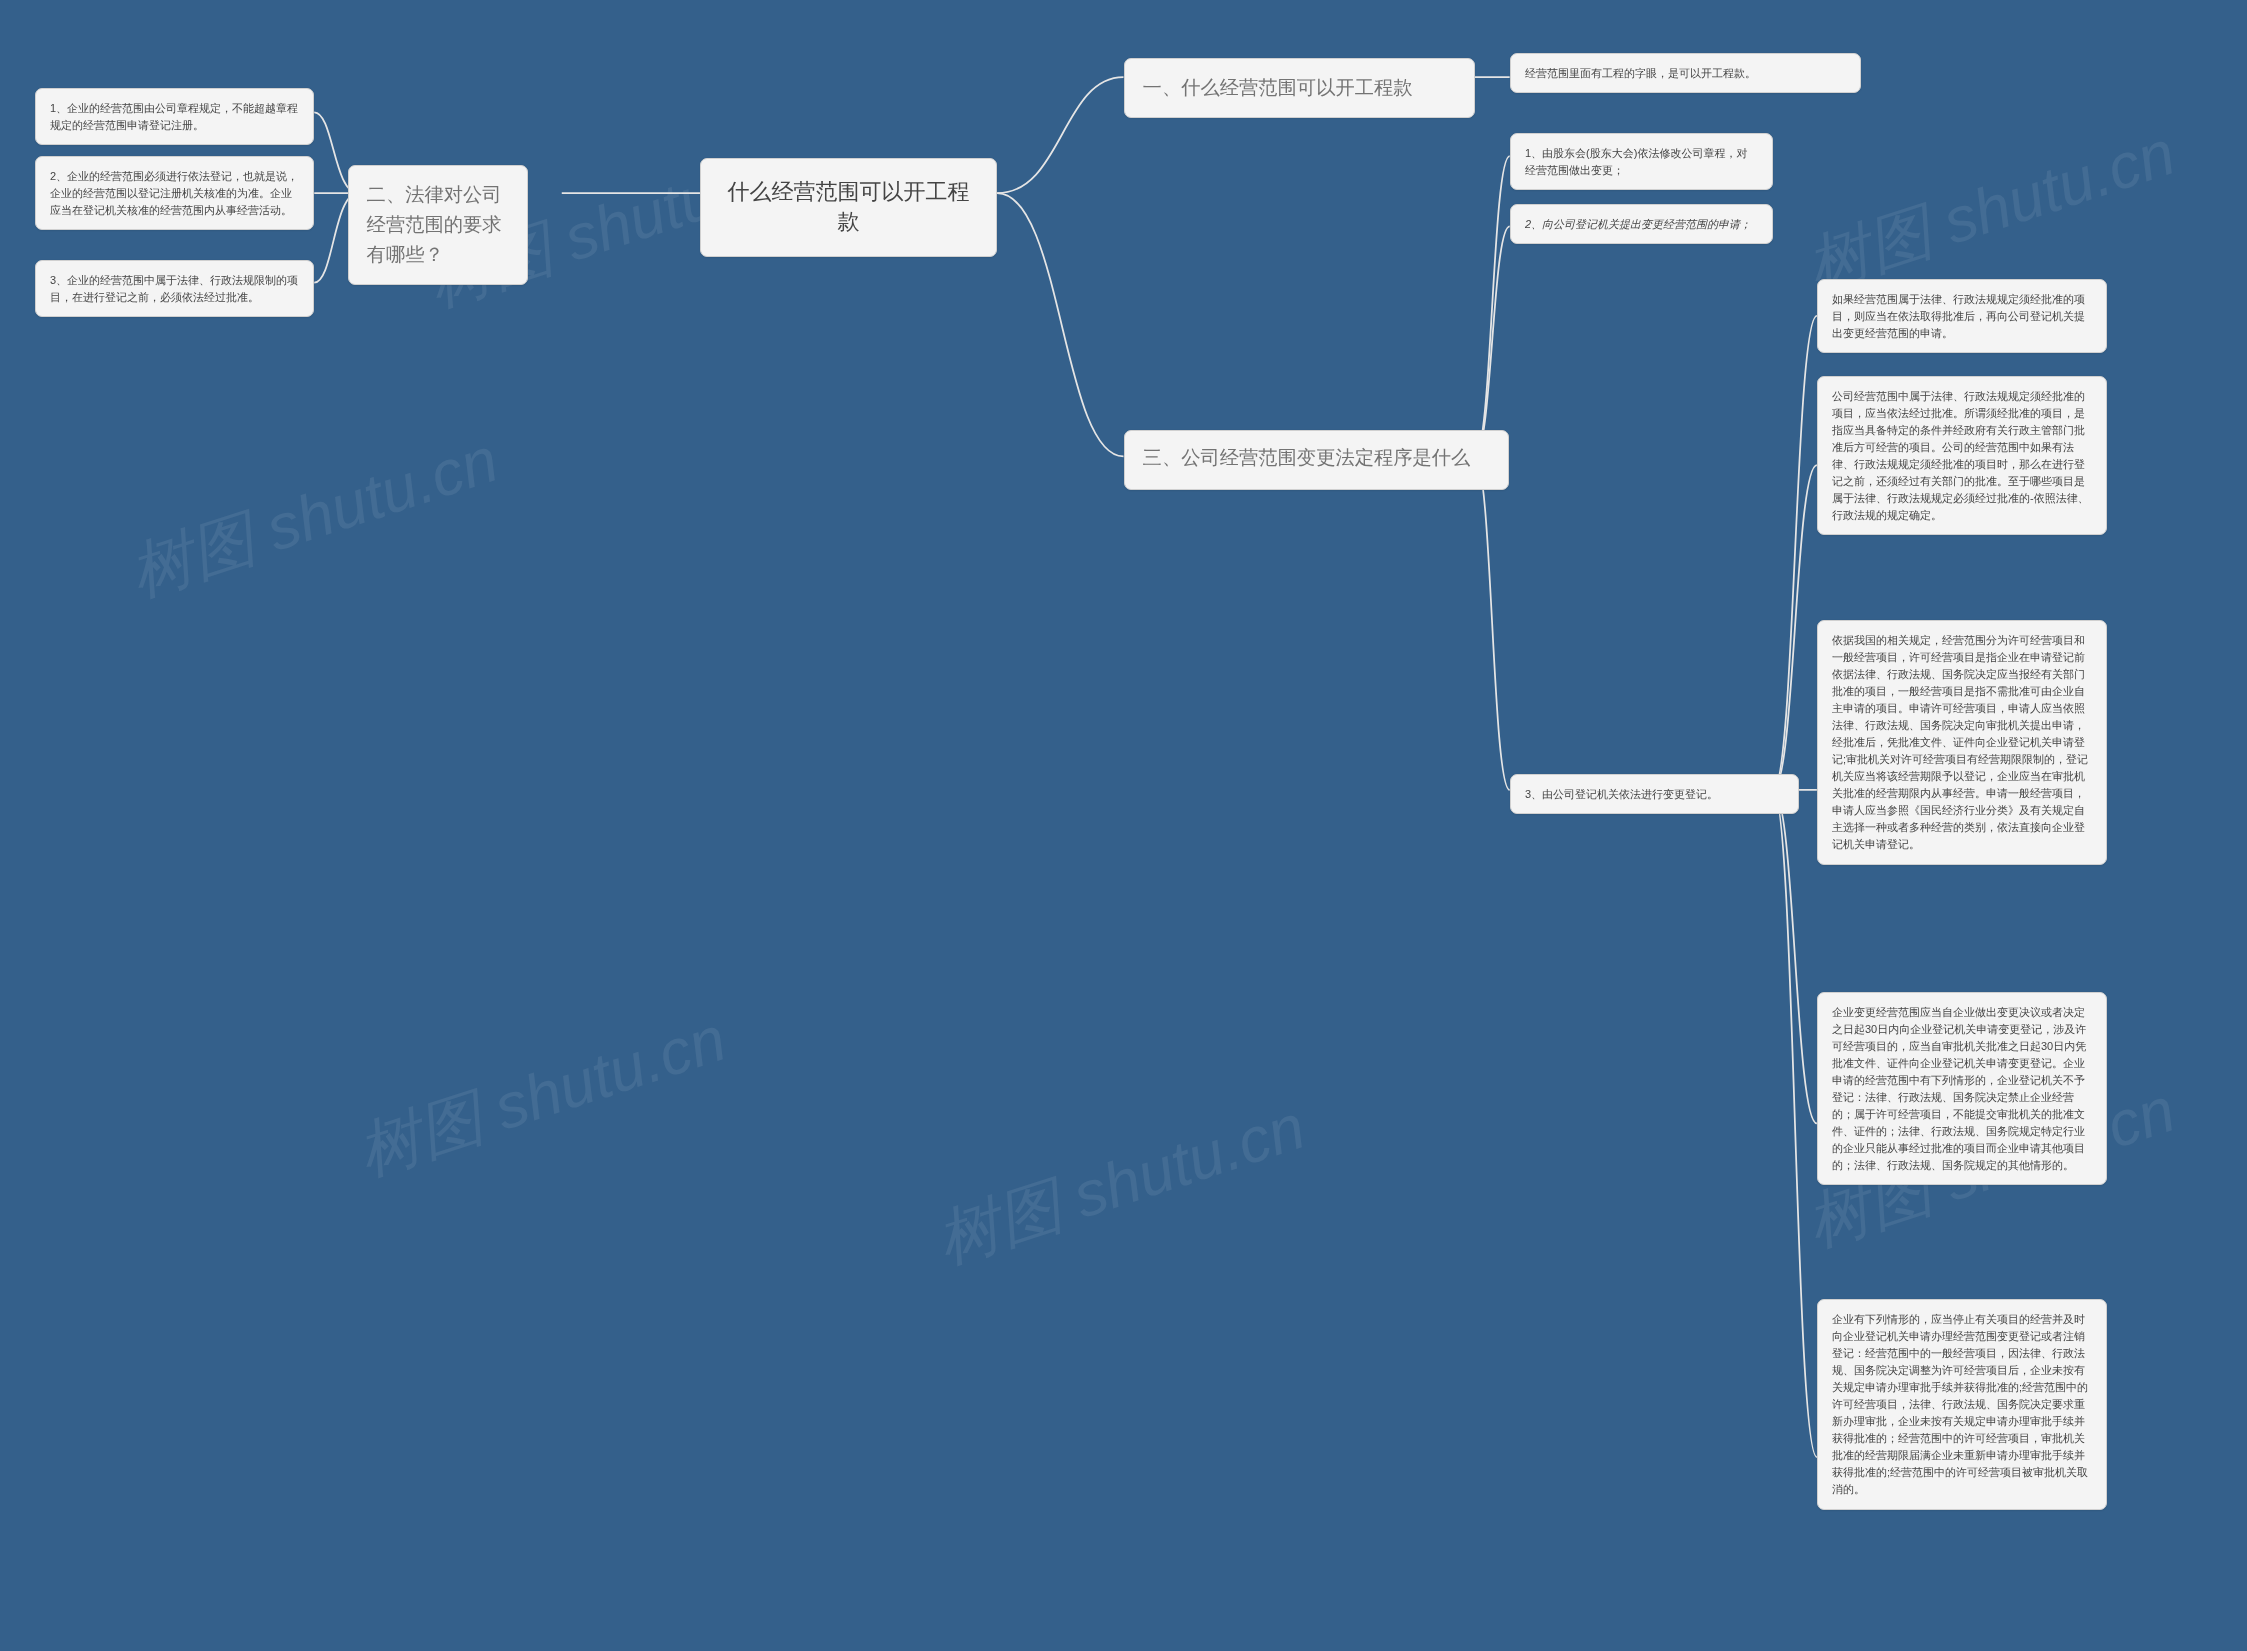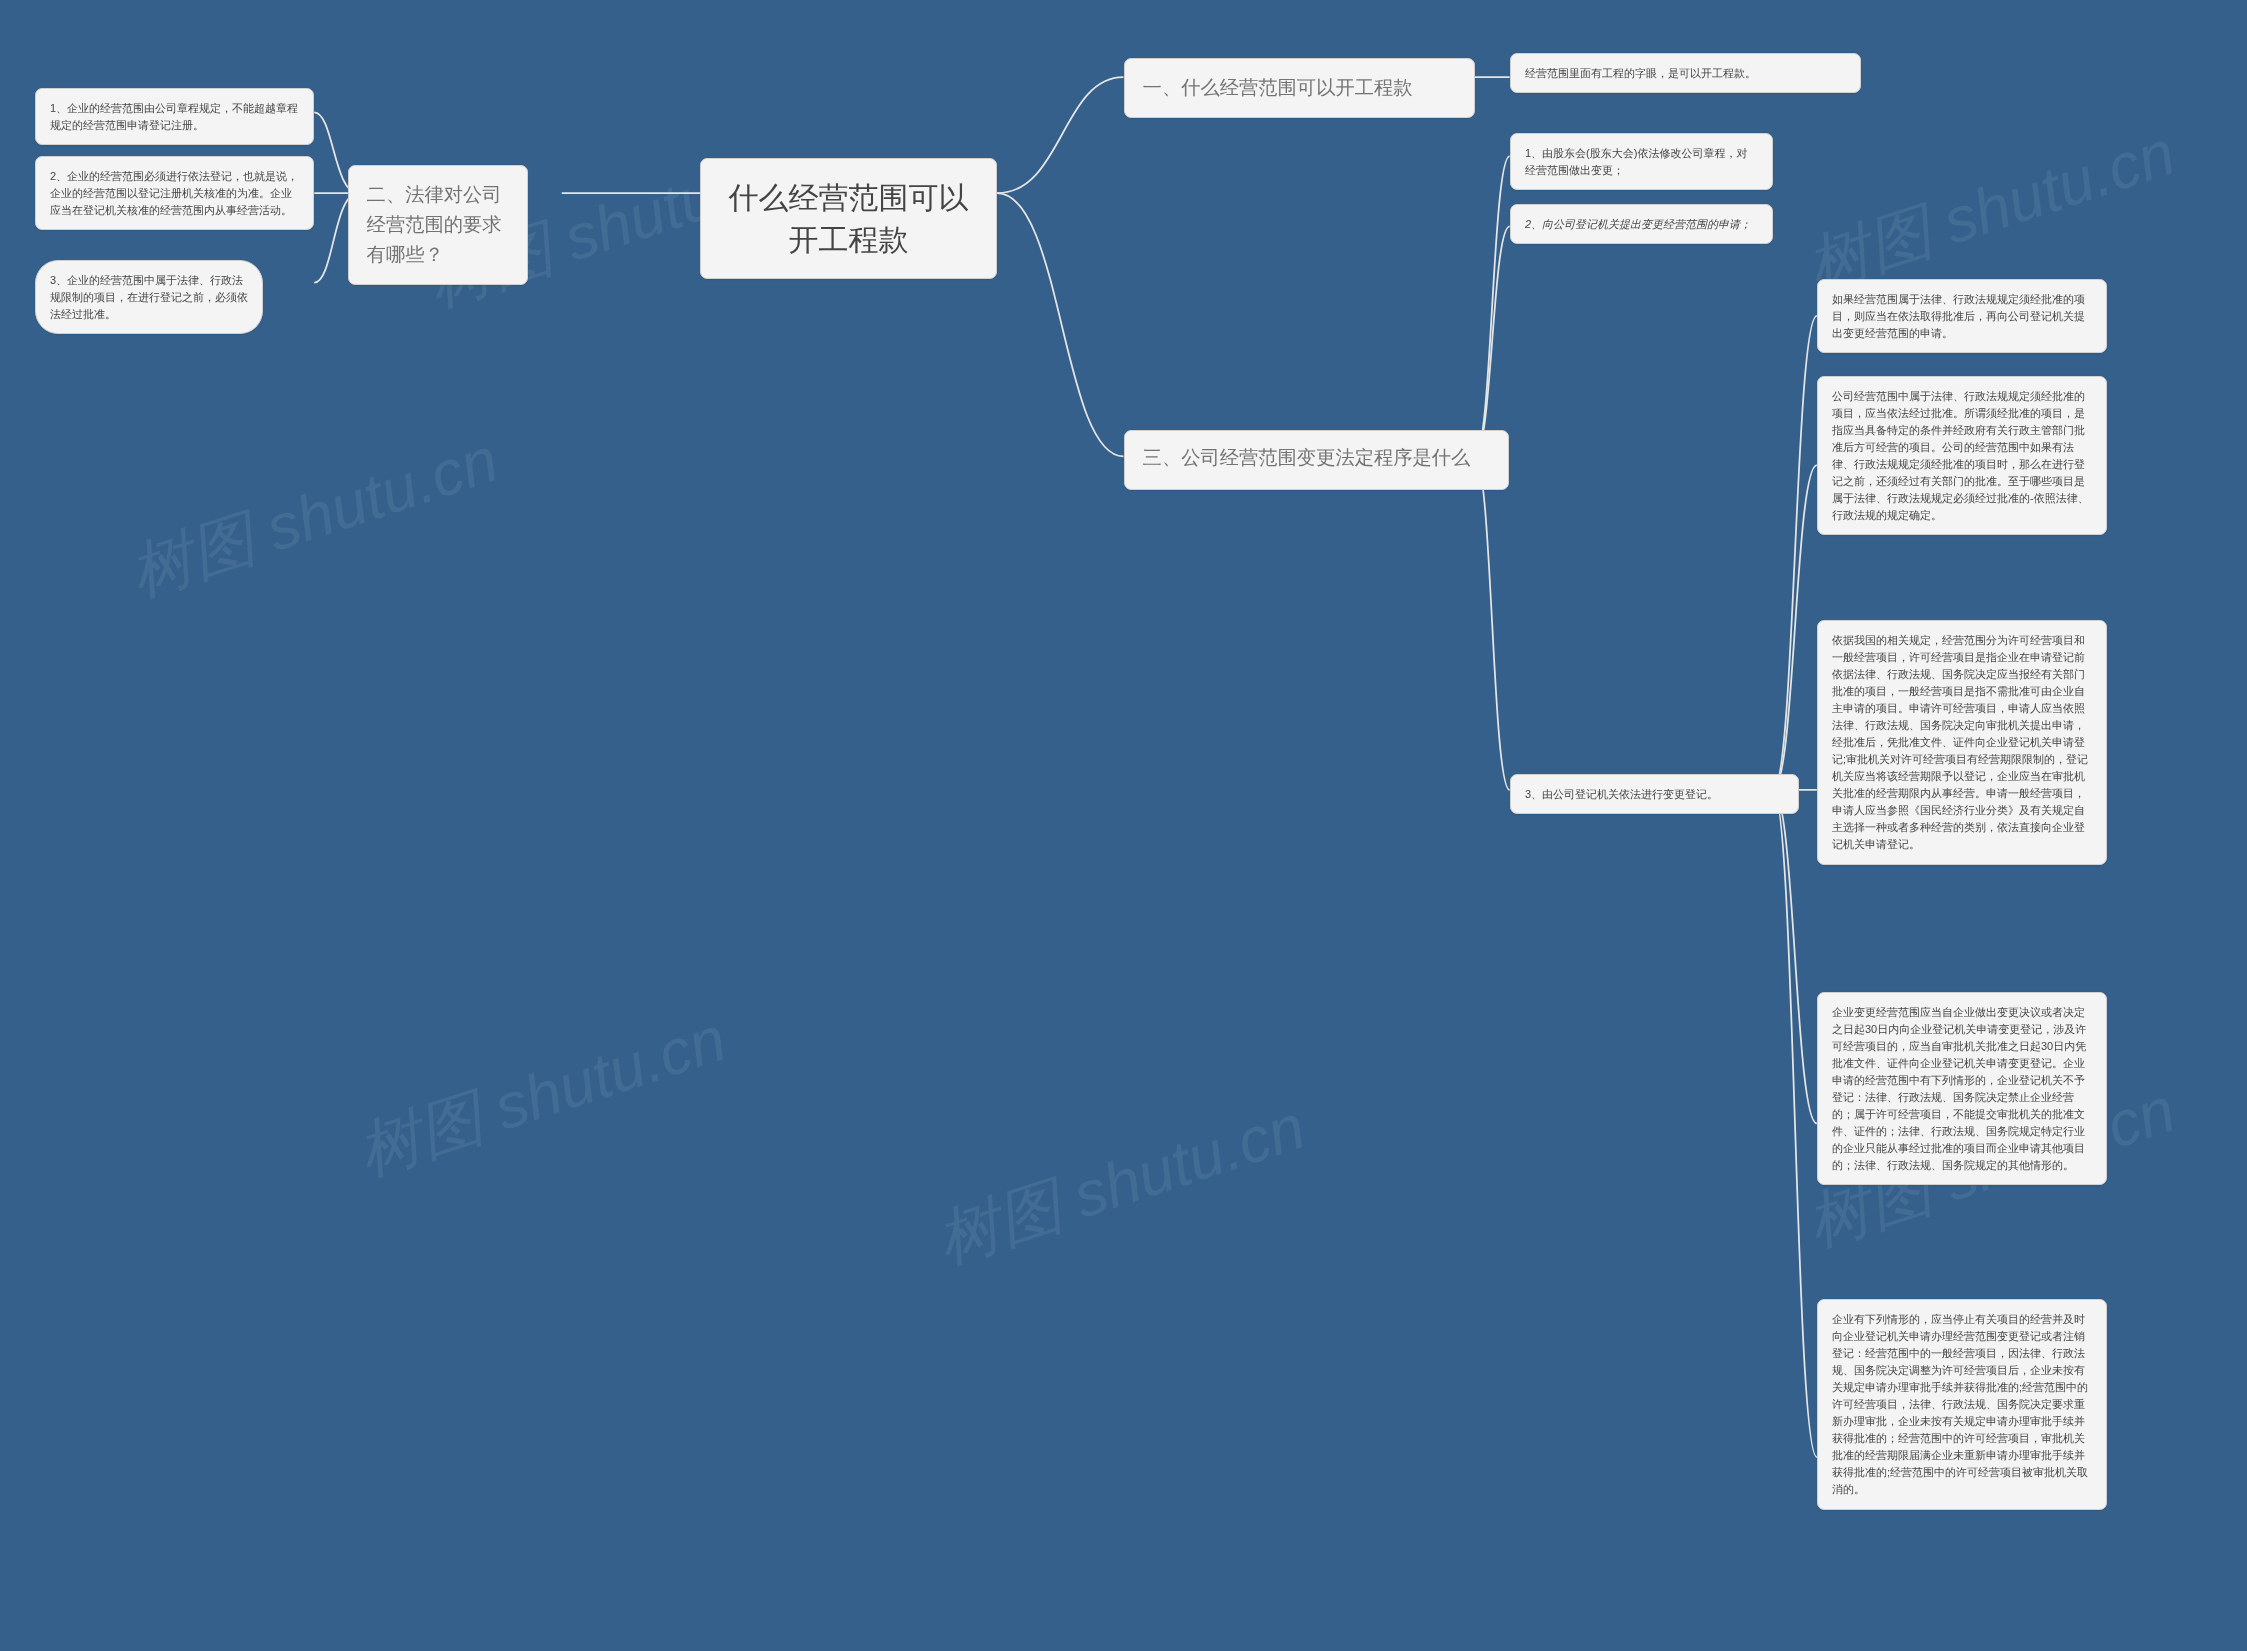--- a/index.html
+++ b/index.html
@@ -16,21 +16,21 @@
     background: #f4f4f4;
     border: 0.9px solid #d0d0d0;
     border-radius: 7px;
     padding: 10.5px 14px;
     color: #333;
     font-size: 17.6px;
     line-height: 1.55;
     box-shadow: 0 0.9px 1.8px rgba(0,0,0,0.08);
   }
   .node.center {
-    font-size: 30px;
+    font-size: 22px;
     text-align: center;
     line-height: 1.4;
     padding: 17.6px 21px;
     color: #444;
     font-weight: 500;
   }
   .node.sub {
     font-size: 19.3px;
     padding: 14px 17.6px;
     color: #737373;
@@ -110,21 +110,21 @@
 
 <div class="node sub" style="left:348px; top:165px; width:180px;">
   <span>二、法律对公司经营范围的要求有哪些？</span>
 </div>
 <div class="node leaf" style="left:35px; top:88px; width:279px;">
   <span>1、企业的经营范围由公司章程规定，不能超越章程规定的经营范围申请登记注册。</span>
 </div>
 <div class="node leaf" style="left:35px; top:156px; width:279px;">
   <span>2、企业的经营范围必须进行依法登记，也就是说，企业的经营范围以登记注册机关核准的为准。企业应当在登记机关核准的经营范围内从事经营活动。</span>
 </div>
-<div class="node leaf" style="left:35px; top:260px; width:228px;border-radius:23px;">
+<div class="node leaf" style="left:35px; top:260px; width:279px;">
   <span>3、企业的经营范围中属于法律、行政法规限制的项目，在进行登记之前，必须依法经过批准。</span>
 </div>
 
 <div class="node sub" style="left:1124px; top:430px; width:385px;font-family:Liberation Mono, monospace;">
   <span>三、公司经营范围变更法定程序是什么</span>
 </div>
 <div class="node leaf" style="left:1510px; top:133px; width:263px;">
   <span>1、由股东会(股东大会)依法修改公司章程，对经营范围做出变更；</span>
 </div>
 <div class="node leaf" style="left:1510px; top:204px; width:263px;font-style:italic;">

